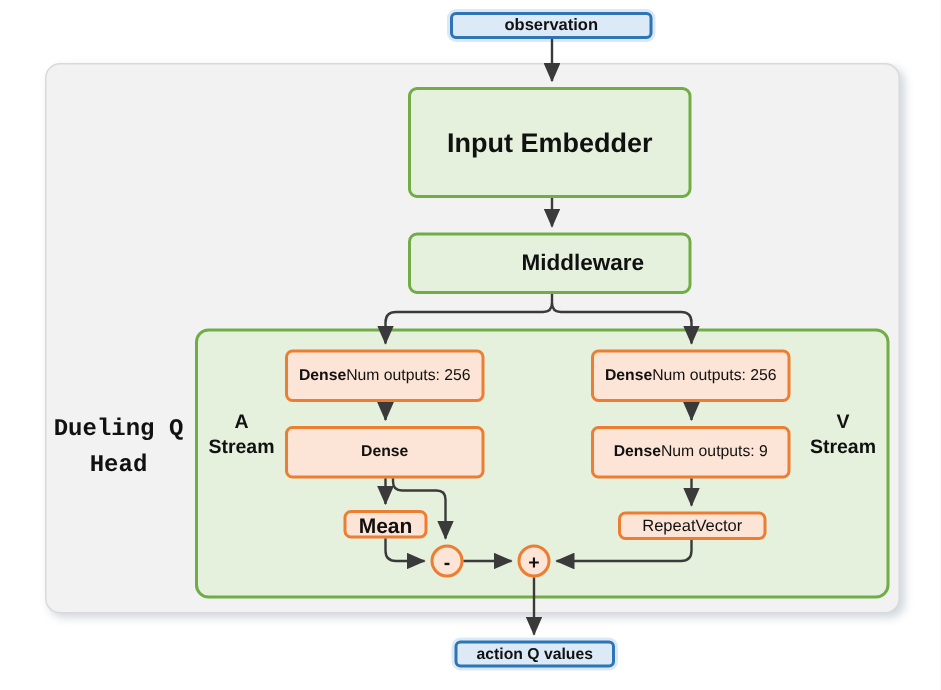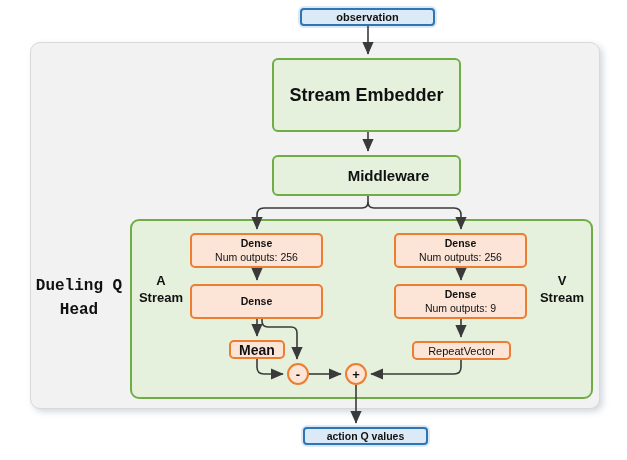--- a/index.html
+++ b/index.html
@@ -42,21 +42,21 @@
     background:var(--green-fill);
     border:2px solid var(--green-border);
     border-radius:6px;
     font-weight:bold;
   }
   .orange-box{
     background:var(--orange-fill);
     border:2px solid var(--orange-border);
     border-radius:5px;
   }
-  .dense-box{flex-direction:column;line-height:1.25;font-size:10.5px;}
+  .dense-box{flex-direction:row;line-height:1.25;font-size:10.5px;}
   .dense-box .dense-title{font-weight:bold;}
   .op-circle{
     width:22px;height:22px;border-radius:50%;
     background:var(--orange-fill);
     border:2px solid var(--orange-border);
     font-weight:bold;font-size:13px;line-height:1;
   }
   .side-label{font-weight:bold;white-space:pre-line;line-height:1.3;}
   .dueling-label{font-size:16px;line-height:1.5;font-family:Liberation Mono, monospace;}
   .stream-label{font-size:13px;}
@@ -69,23 +69,23 @@
 <div class="abs head-container"></div>
 
 <div class="abs center-flex side-label dueling-label" style="left: 28px; top: 272px; width: 102px; height: 52px; white-space: pre-line;">Dueling Q
 Head</div>
 <div class="abs center-flex side-label stream-label" style="left: 132px; top: 268px; width: 58px; height: 44px; white-space: pre-line;">A
 Stream</div>
 <div class="abs center-flex side-label stream-label" style="left: 533px; top: 268px; width: 58px; height: 44px; white-space: pre-line;">V
 Stream</div>
 
 <div class="abs center-flex io-box" style="left:300px;top:8px;width:135px;height:18px;">observation</div>
-<div class="abs center-flex io-box" style="left:303px;top:427px;width:125px;height:18px;font-size:10.5px;">action Q values</div>
+<div class="abs center-flex io-box" style="left:303px;top:427px;width:107px;height:18px;font-size:10.5px;">action Q values</div>
 
-<div class="abs center-flex green-box" style="left:272px;top:58px;width:189px;height:74px;font-size:18px;">Stream Embedder</div>
+<div class="abs center-flex green-box" style="left:272px;top:58px;width:189px;height:74px;font-size:18px;">Input Embedder</div>
 <div class="abs center-flex green-box" style="left:272px;top:155px;width:189px;height:41px;font-size:15px;padding-left:44px;">Middleware</div>
 
 <div class="abs center-flex orange-box dense-box" style="left:190px;top:233px;width:133px;height:35px;">
   <div class="dense-title">Dense</div>
   <div class="dense-sub">Num outputs: 256</div>
 </div>
 <div class="abs center-flex orange-box dense-box" style="left:190px;top:284px;width:133px;height:35px;">
   <div class="dense-title">Dense</div>
 </div>
 

